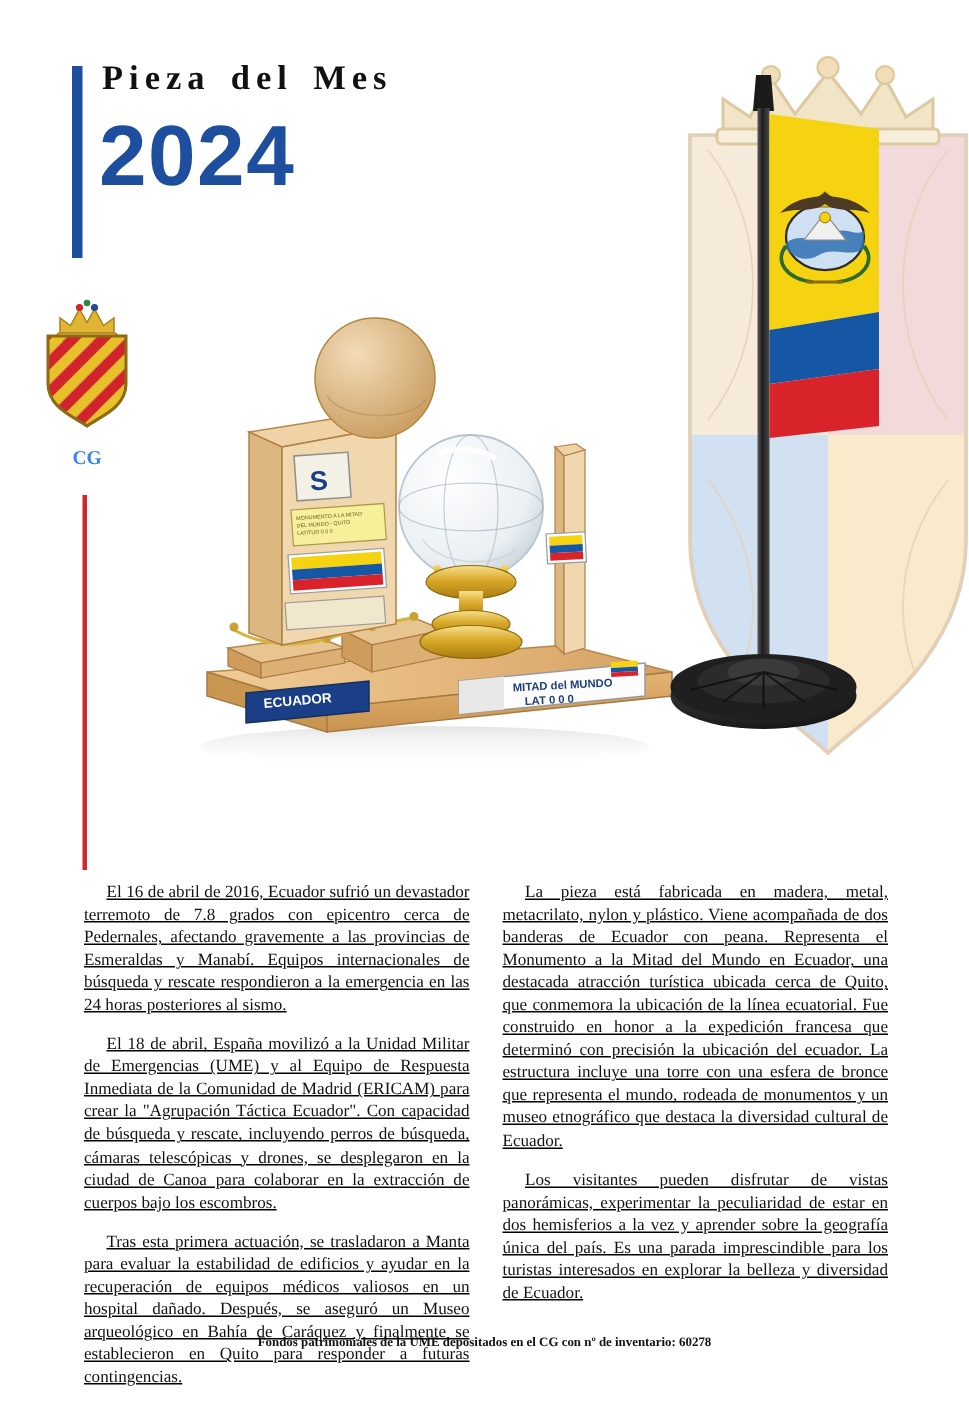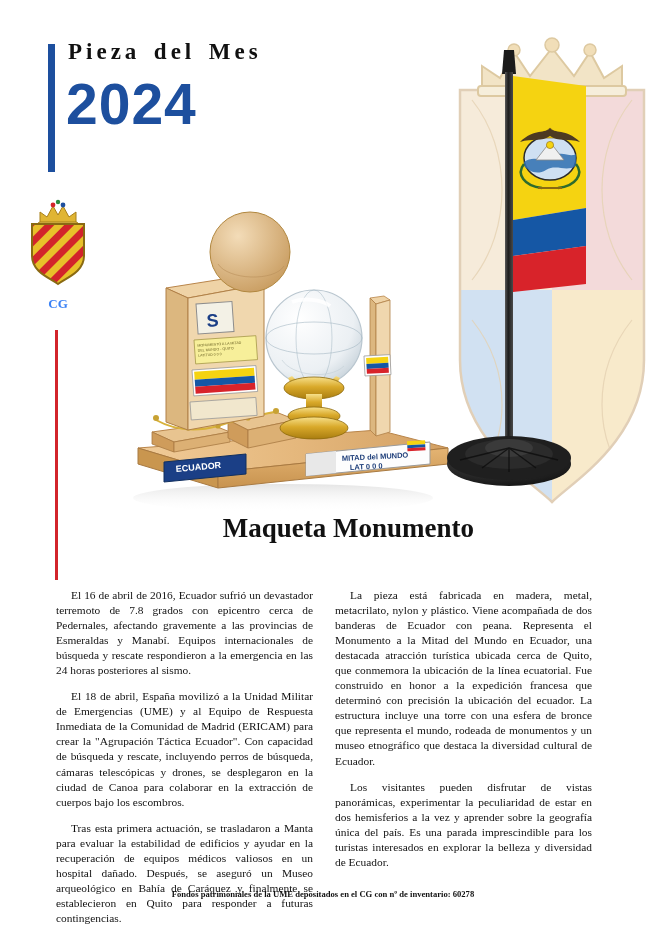--- a/index.html
+++ b/index.html
@@ -138,20 +138,21 @@
     position: absolute;
     left: 56px;
     top: 588px;
     width: 536px;
     display: flex;
     gap: 22px;
     z-index: 4;
   }
   .col {
     width: 257px;
+    text-decoration: underline;
   }
   .col p {
     margin: 0 0 11px 0;
     font-family: "Liberation Serif", serif;
     font-size: 11.4px;
     line-height: 1.32;
     text-align: justify;
     text-indent: 15px;
     color: #111111;
     hyphens: auto;
@@ -421,21 +422,20 @@
       <path d="M69,408 L20,420"></path>
         <path d="M69,408 L42,428"></path>
       <path d="M69,408 L69,432"></path>
         <path d="M69,408 L96,428"></path>
       <path d="M69,408 L118,420"></path>
     </g>
   </g>
 </svg>
 
 <div class="piece-title">
-  <div>Maqueta Monumento</div>
 </div>
 
 <div class="columns">
   <div class="col">
     <p>El 16 de abril de 2016, Ecuador sufrió un devastador terremoto de 7.8 grados con epicentro cerca de Pedernales, afectando gravemente a las provincias de Esmeraldas y Manabí. Equipos internacionales de búsqueda y rescate respondieron a la emergencia en las 24 horas posteriores al sismo.</p>
     <p>El 18 de abril, España movilizó a la Unidad Militar de Emergencias (UME) y al Equipo de Respuesta Inmediata de la Comunidad de Madrid (ERICAM) para crear la "Agrupación Táctica Ecuador". Con capacidad de búsqueda y rescate, incluyendo perros de búsqueda, cámaras telescópicas y drones, se desplegaron en la ciudad de Canoa para colaborar en la extracción de cuerpos bajo los escombros.</p>
     <p>Tras esta primera actuación, se trasladaron a Manta para evaluar la estabilidad de edificios y ayudar en la recuperación de equipos médicos valiosos en un hospital dañado. Después, se aseguró un Museo arqueológico en Bahía de Caráquez y finalmente se establecieron en Quito para responder a futuras contingencias.</p>
   </div>
   <div class="col">
     <p>La pieza está fabricada en madera, metal, metacrilato, nylon y plástico. Viene acompañada de dos banderas de Ecuador con peana. Representa el Monumento a la Mitad del Mundo en Ecuador, una destacada atracción turística ubicada cerca de Quito, que conmemora la ubicación de la línea ecuatorial. Fue construido en honor a la expedición francesa que determinó con precisión la ubicación del ecuador. La estructura incluye una torre con una esfera de bronce que representa el mundo, rodeada de monumentos y un museo etnográfico que destaca la diversidad cultural de Ecuador.</p>

